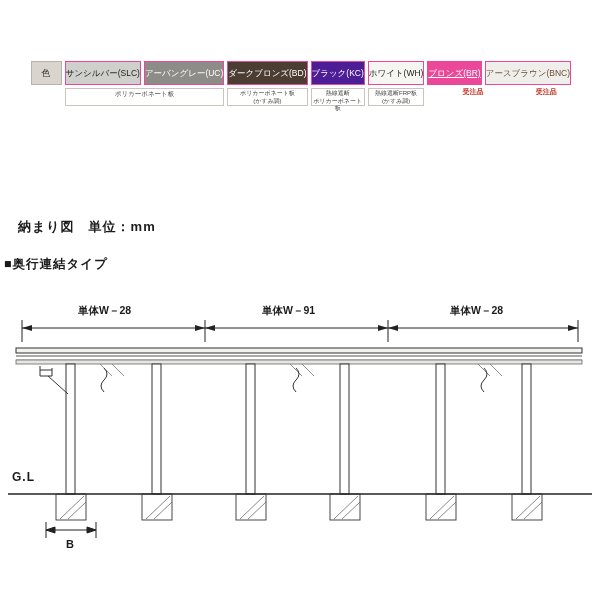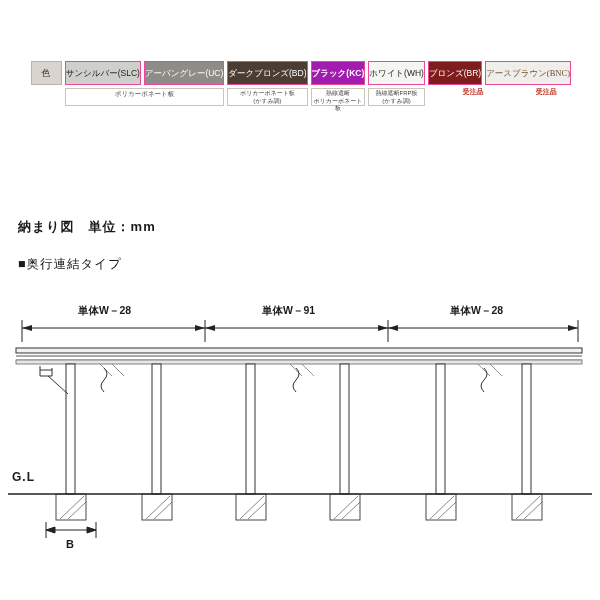--- a/index.html
+++ b/index.html
@@ -64,23 +64,23 @@
   
   .heading-osamari{
     position:absolute;
     left:18px; top:218px;
     font-size:13px;
     font-weight:bold;
     letter-spacing:1px;
   }
   .heading-type{
     position:absolute;
-    left:18px; top:256px;
+    left:4px; top:256px;
     font-size:12.5px;
-    font-weight:normal;
+    font-weight:bold;
     letter-spacing:1px;
   }
   
   .drawing{
     position:absolute;
     left:0; top:290px;
     width:509px; height:270px;
   }
   .gl-label{
     position:absolute;
@@ -112,30 +112,30 @@
     <td>
           <div class="swatch" style="background: rgb(207, 207, 203); color: rgb(34, 34, 34);">サンシルバー(SLC)</div>
         </td>
     <td>
           <div class="swatch" style="background: rgb(141, 140, 135); color: rgb(255, 255, 255);">アーバングレー(UC)</div>
         </td>
     <td>
           <div class="swatch" style="background: rgb(75, 61, 50); color: rgb(255, 255, 255);">ダークブロンズ(BD)</div>
         </td>
     <td>
-          <div class="swatch" style="background: #a21caf; color: rgb(255, 255, 255); font-weight: bold;">ブラック(KC)</div>
+          <div class="swatch" style="background: #4c1d95; color: rgb(255, 255, 255);">ブラック(KC)</div>
         </td>
     <td>
           <div class="swatch" style="background: rgb(245, 245, 242); color: rgb(34, 34, 34);">ホワイト(WH)</div>
         </td>
     <td>
-          <div class="swatch" style="background: #7f1d1d; color: rgb(255, 255, 255);">ブロンズ(BR)</div>
-        </td>
-    <td>
-          <div class="swatch" style="background: rgb(239, 238, 234); color: rgb(107, 79, 53); font-family: Liberation Serif, serif;">アースブラウン(BNC)</div>
+          <div class="swatch" style="background: #ec4899; color: rgb(255, 255, 255); text-decoration: underline;">ブロンズ(BR)</div>
+        </td>
+    <td>
+          <div class="swatch" style="background: rgb(239, 238, 234); color: rgb(107, 79, 53);">アースブラウン(BNC)</div>
         </td>
   </tr>
   <tr>
     <td></td>
     <td colspan="2">
           <div class="sub">ポリカーボネート板</div>
         </td>
     <td>
           <div class="sub two">ポリカーボネート板<br>(かすみ調)</div>
         </td>

